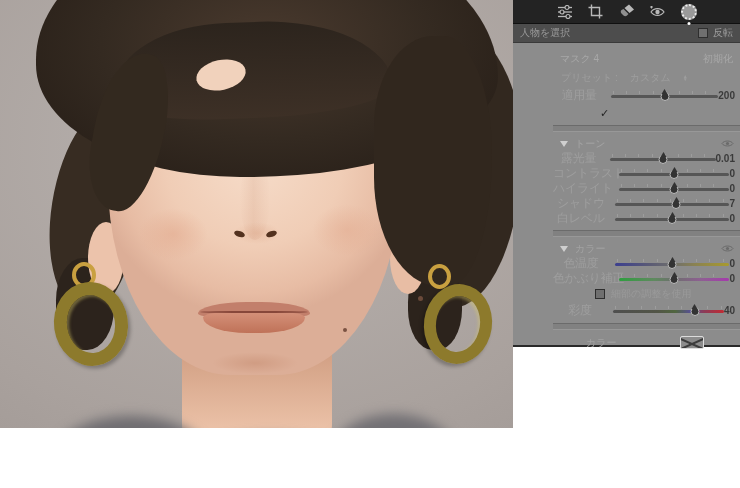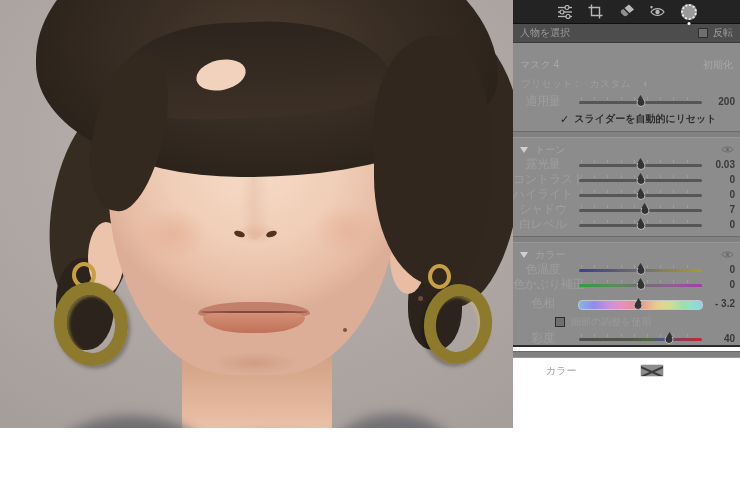--- a/index.html
+++ b/index.html
@@ -76,21 +76,21 @@
   .toolbar{height:23px;background:#232323;display:flex;align-items:center;justify-content:center;
            gap:13px;border-bottom:1px solid #101010;position:relative;}
   .tool{width:18px;height:18px;display:flex;align-items:center;justify-content:center;position:relative;}
   .mask-tool-icon{width:12px;height:12px;border-radius:50%;background:#9a9a9a;border:2px dotted #ececec;}
   .active-dot{position:absolute;left:50%;bottom:-4px;transform:translateX(-50%);
       width:3px;height:3px;border-radius:50%;background:#ffffff;}
   .selectbar{height:18px;background:#4d4d4d;display:flex;align-items:center;
       padding:0 7px;border-bottom:1px solid #3a3a3a;color:#9b9b9b;}
   .selectbar .grow{flex:1;}
   .checkbox{width:8px;height:8px;border:1px solid #2e2e2e;background:#6f6f6f;display:inline-block;}
-  .body{padding-top:12px;}
+  .body{padding-top:6px;margin-left:40px;}
   .row{display:flex;align-items:center;height:15px;}
   .r-mask{height:20px;padding:0 7px;}
   .r-mask .grow{flex:1;}
   .mask-title{color:#a8a8a8;}
   .reset-btn{color:#a8a8a8;}
   .r-preset{height:17px;padding-left:8px;gap:6px;}
   .preset-label{color:#9e9e9e;}
   .preset-value{color:#9e9e9e;margin-left:6px;}
   .dd-icon{display:inline-flex;flex-direction:column;align-items:center;margin-left:6px;line-height:3px;font-size:5px;color:#9e9e9e;}
   .r-amount{height:19px;}
@@ -245,21 +245,20 @@
         <div class="trackwrap">
           <div class="ticks"></div>
             <div class="track"></div>
           <div class="thumb" style="left: 50%;"></div>
         </div>
         <span class="val">200</span>
       </div>
 
       <div class="row r-autoreset">
         <span class="check-glyph">✓</span>
-        <span>スライダーを自動的にリセット</span>
       </div>
 
       <div class="divider"></div>
 
       <div class="sec-head">
         <span class="tri"></span>
         <span class="sec-title">トーン</span>
         <span class="eye-ic">
           <svg width="13" height="9" viewBox="0 0 13 9">
               <path d="M1 4.5 C3 1.2 10 1.2 12 4.5 C10 7.8 3 7.8 1 4.5 Z" fill="none" stroke="#6a6a6a" stroke-width="1"></path>
@@ -268,21 +267,21 @@
         </span>
       </div>
 
       <div class="row">
         <span class="lbl">露光量</span>
         <div class="trackwrap">
           <div class="ticks"></div>
             <div class="track"></div>
           <div class="thumb" style="left: 50.3%;"></div>
         </div>
-        <span class="val">0.03</span>
+        <span class="val">0.01</span>
       </div>
       <div class="row">
         <span class="lbl">コントラスト</span>
         <div class="trackwrap">
           <div class="ticks"></div>
             <div class="track"></div>
           <div class="thumb" style="left: 50%;"></div>
         </div>
         <span class="val">0</span>
       </div>
@@ -338,28 +337,20 @@
       </div>
       <div class="row">
         <span class="lbl">色かぶり補正</span>
         <div class="trackwrap">
           <div class="ticks"></div>
             <div class="track g-tint"></div>
           <div class="thumb" style="left: 50%;"></div>
         </div>
         <span class="val">0</span>
       </div>
-      <div class="row r-hue">
-        <span class="lbl">色相</span>
-        <div class="trackwrap">
-          <div class="track tall g-hue"></div>
-          <div class="thumb" style="top: 4px; left: 48%;"></div>
-        </div>
-        <span class="val">- 3.2</span>
-      </div>
       <div class="row r-detail">
         <span class="checkbox"></span>
         <span>細部の調整を使用</span>
       </div>
       <div class="row" style="height:17px;">
         <span class="lbl">彩度</span>
         <div class="trackwrap">
           <div class="ticks"></div>
             <div class="track g-sat"></div>
           <div class="thumb" style="left: 73.5%;"></div>

